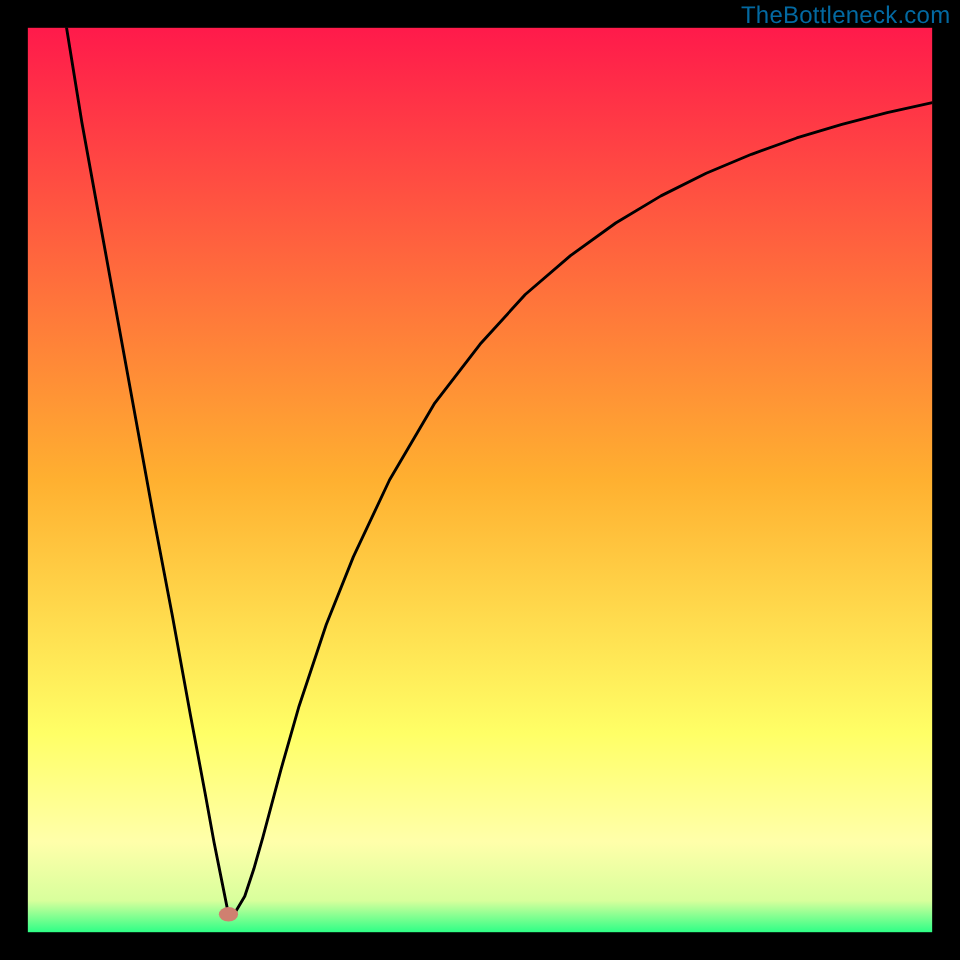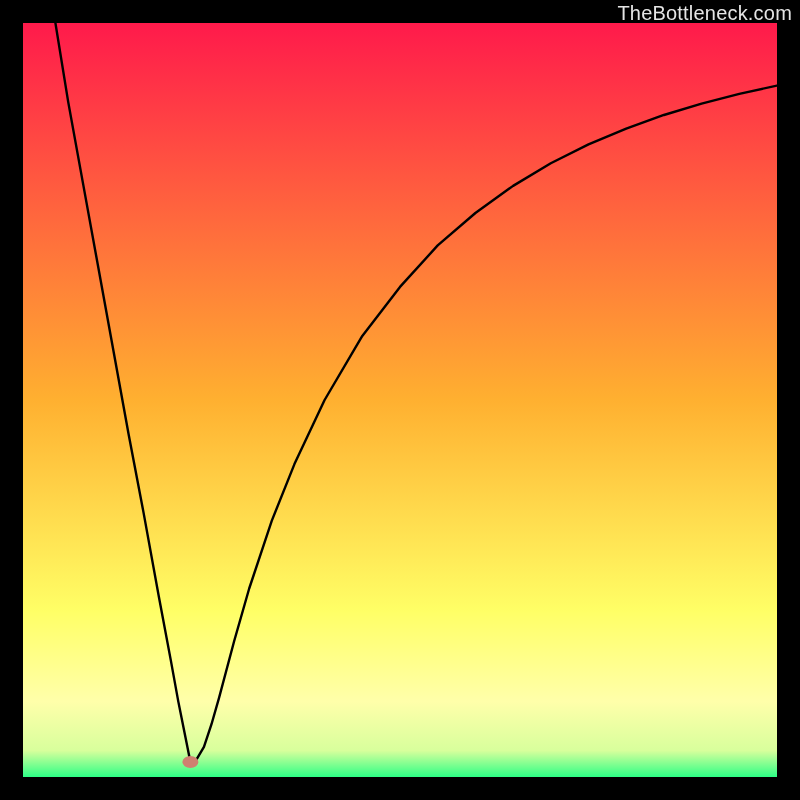--- a/index.html
+++ b/index.html
@@ -26,21 +26,21 @@
     width: 754px;
     height: 754px;
     display: block;
   }
   .watermark {
     position: absolute;
     top: 2px;
     right: 8px;
     font-size: 20px;
     font-weight: 500;
-    color: #e5e5e5;
+    color: #0369a1;
     letter-spacing: 0.2px;
     user-select: none;
   }
 </style>
 </head>
 <body>
 
 <div class="frame">
   <svg class="plot" viewBox="0 0 754 754" preserveAspectRatio="none">
     <defs>

